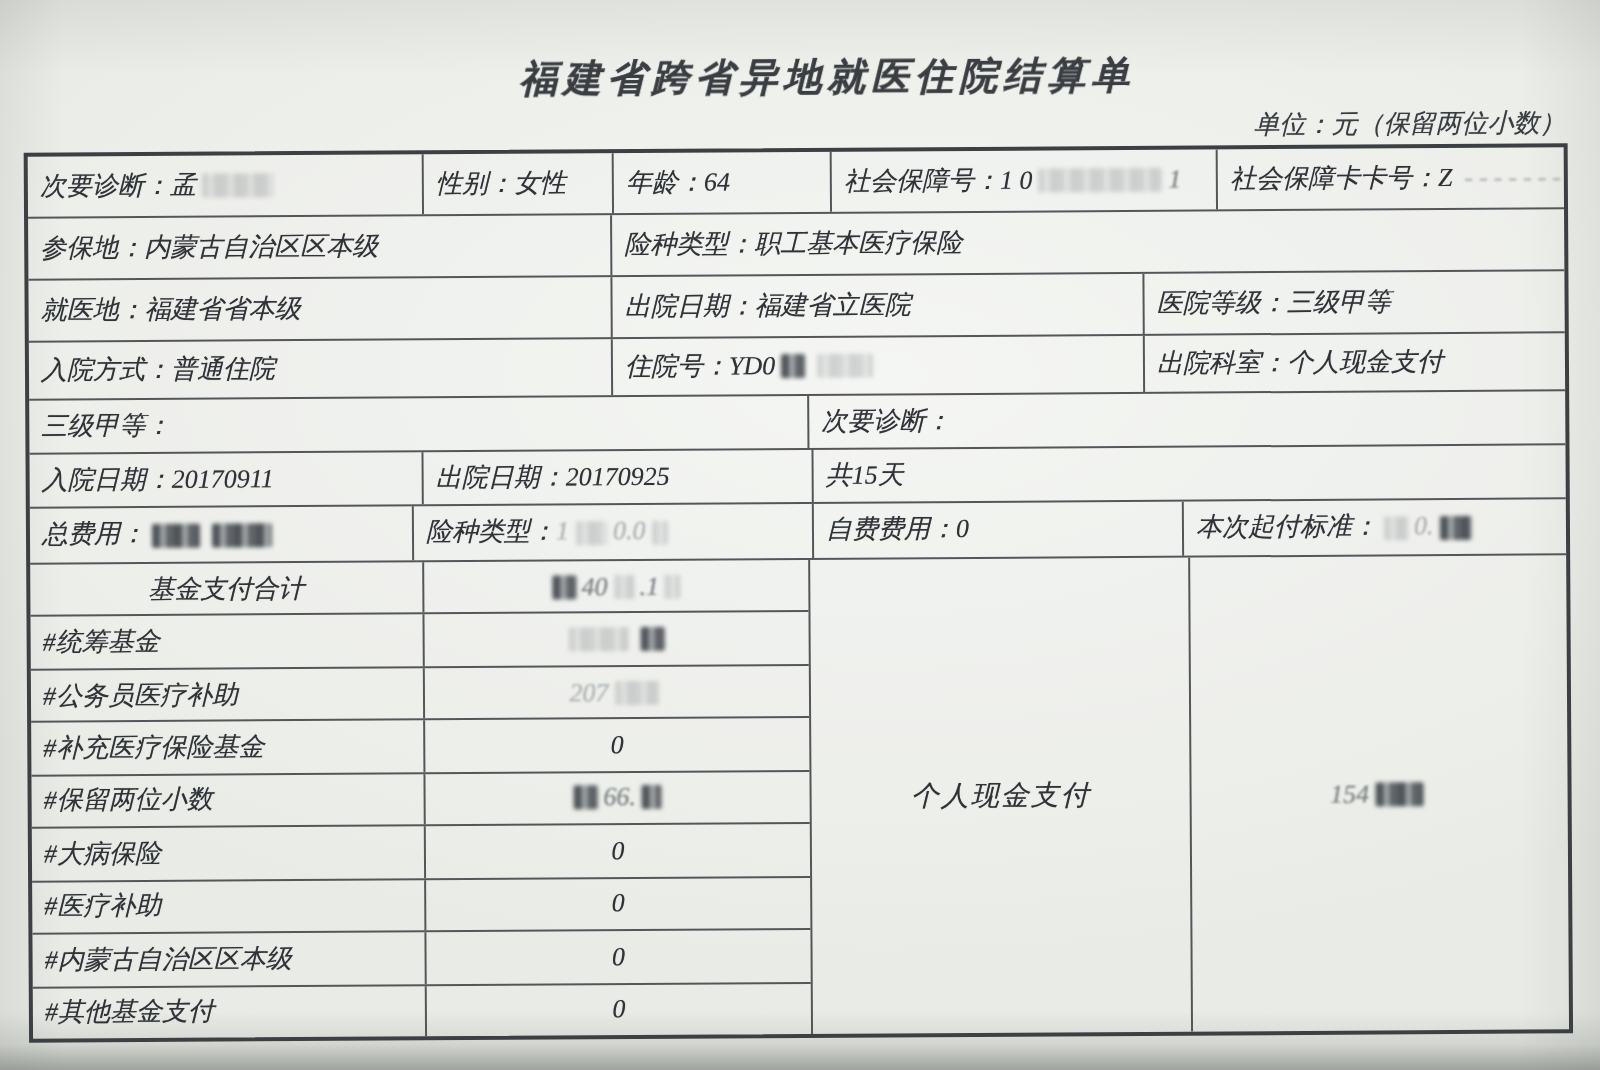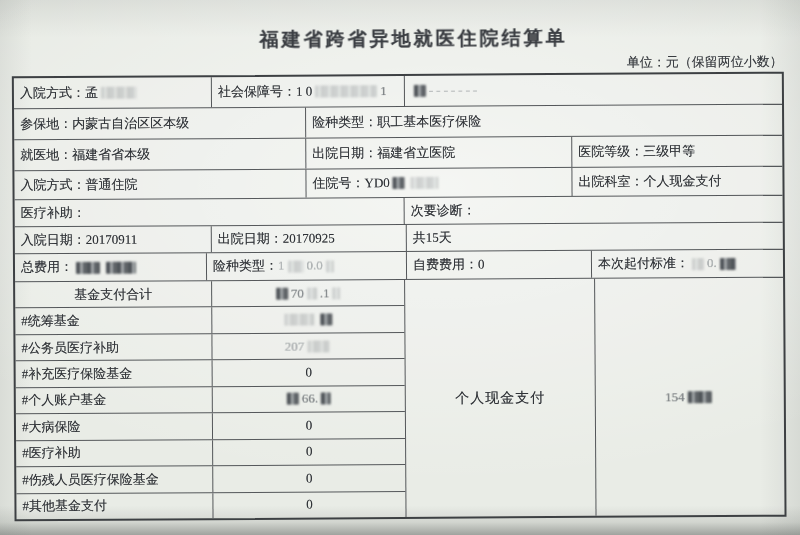--- a/index.html
+++ b/index.html
@@ -13,20 +13,21 @@
   }
   .paper{
     position:relative;width:800px;height:535px;
     background:
       radial-gradient(120% 90% at 55% 35%, rgba(255,255,255,.55), rgba(255,255,255,0) 62%),
       linear-gradient(to bottom, rgba(115,120,116,.14), rgba(0,0,0,0) 7%),
       linear-gradient(to right, rgba(110,115,112,.12), transparent 4%),
       linear-gradient(to left, rgba(110,115,112,.14), transparent 5%),
       linear-gradient(to top, rgba(58,63,60,.42), rgba(95,100,95,.16) 2.4%, transparent 5.5%),
       var(--paper);
+    font-style: italic;
   }
   .sheet{
     position:absolute;inset:0;
     transform:rotate(-0.35deg);
     color:var(--ink);
     text-shadow:0 0 .4px rgba(60,63,68,.55);
   }
   .title{
     margin-top:26px;text-align:center;
     font-size:19px;font-weight:700;letter-spacing:3px;
@@ -84,29 +85,36 @@
 <div class="paper">
   <div class="sheet">
 
     <div class="title">福建省跨省异地就医住院结算单</div>
     <div class="unit-note">单位：元（保留两位小数）</div>
 
     <div class="form">
 
       <div class="row r30">
         <div class="cell" style="width:198px">
-          <span>入院方式：孟</span>
+          <span>次要诊断：孟</span>
           <span class="rb lt" style="width:36px"></span>
+        </div>
+        <div class="cell" style="width:95px">
+          <span>性别：女性</span>
+        </div>
+        <div class="cell" style="width:109px">
+          <span>年龄：64</span>
         </div>
         <div class="cell" style="width:193px">
           <span>社会保障号：1 0</span>
           <span class="rb lt" style="width:62px"></span>
           <span class="gd">1</span>
         </div>
         <div class="cell">
+          <span>社会保障卡卡号：Z</span>
           <span class="rb dk" style="width:12px"></span>
           <span class="g dash">-------</span>
         </div>
       </div>
 
       <div class="row r30">
         <div class="cell" style="width:292px">
           <span>参保地：内蒙古自治区区本级</span>
         </div>
         <div class="cell">
@@ -135,21 +143,21 @@
           <span class="rb dk" style="width:12px"></span>
           <span class="rb lt" style="width:28px"></span>
         </div>
         <div class="cell">
           <span>出院科室：个人现金支付</span>
         </div>
       </div>
 
       <div class="row r26">
         <div class="cell" style="width:390px">
-          <span>医疗补助：</span>
+          <span>三级甲等：</span>
         </div>
         <div class="cell">
           <span>次要诊断：</span>
         </div>
       </div>
 
       <div class="row r26">
         <div class="cell" style="width:197px">
           <span>入院日期：20170911</span>
         </div>
@@ -187,21 +195,21 @@
 
       <div class="lower">
         <div class="lower-left">
 
           <div class="fund-row">
             <div class="fund-label center" style="justify-content:center">
               <span>基金支付合计</span>
             </div>
             <div class="fund-value">
               <span class="rb dk" style="width:12px"></span>
-              <span class="gd">70</span>
+              <span class="gd">40</span>
               <span class="rb lt" style="width:10px"></span>
               <span class="gd">.1</span>
               <span class="rb lt" style="width:8px"></span>
             </div>
           </div>
 
           <div class="fund-row">
             <div class="fund-label">
               <span>#统筹基金</span>
             </div>
@@ -225,21 +233,21 @@
             <div class="fund-label">
               <span>#补充医疗保险基金</span>
             </div>
             <div class="fund-value">
               <span>0</span>
             </div>
           </div>
 
           <div class="fund-row">
             <div class="fund-label">
-              <span>#个人账户基金</span>
+              <span>#保留两位小数</span>
             </div>
             <div class="fund-value">
               <span class="rb dk" style="width:12px"></span>
               <span class="gd">66.</span>
               <span class="rb dk" style="width:10px"></span>
             </div>
           </div>
 
           <div class="fund-row">
             <div class="fund-label">
@@ -254,21 +262,21 @@
             <div class="fund-label">
               <span>#医疗补助</span>
             </div>
             <div class="fund-value">
               <span>0</span>
             </div>
           </div>
 
           <div class="fund-row">
             <div class="fund-label">
-              <span>#伤残人员医疗保险基金</span>
+              <span>#内蒙古自治区区本级</span>
             </div>
             <div class="fund-value">
               <span>0</span>
             </div>
           </div>
 
           <div class="fund-row">
             <div class="fund-label">
               <span>#其他基金支付</span>
             </div>

